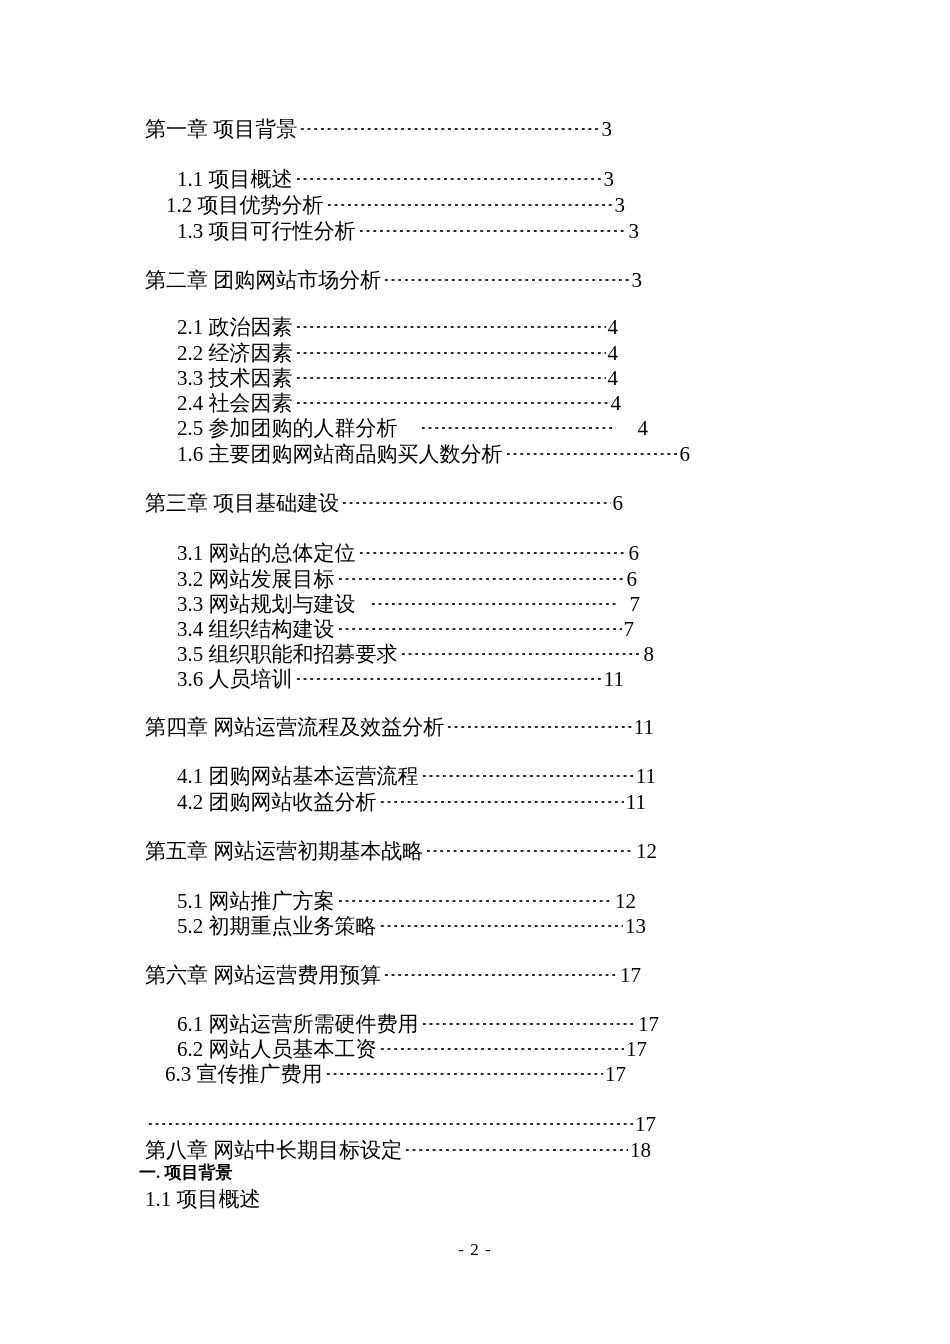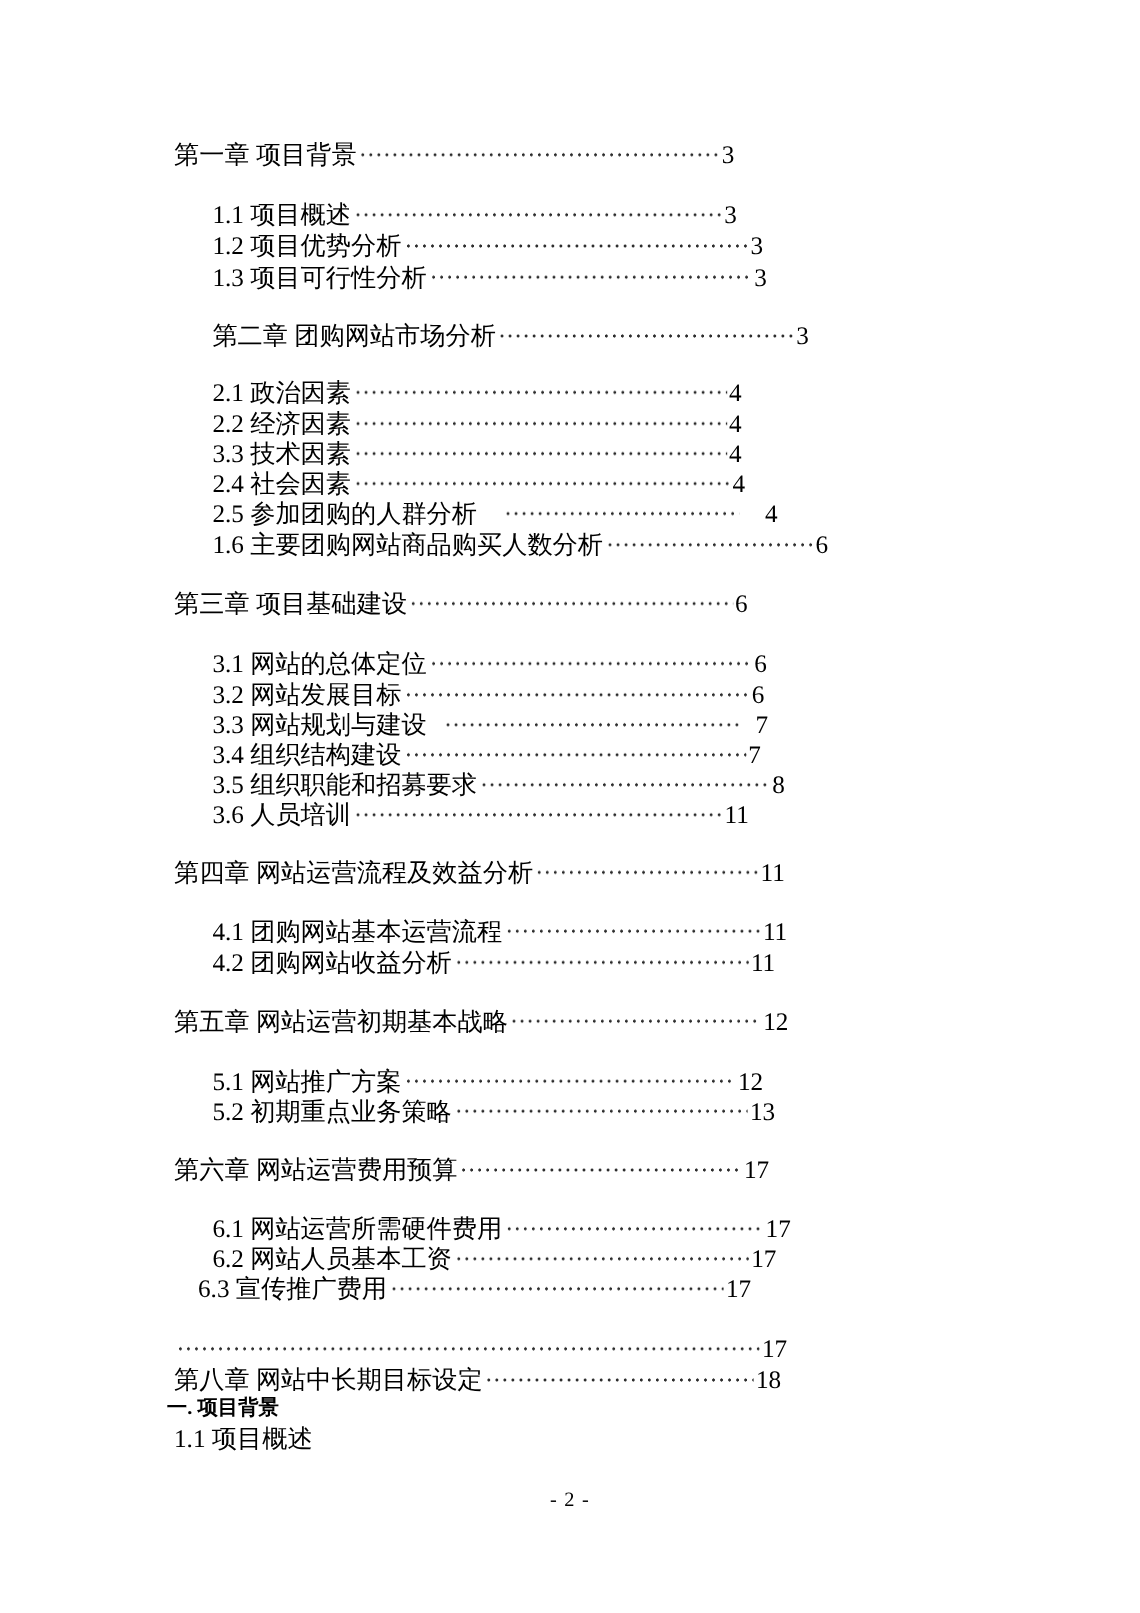--- a/index.html
+++ b/index.html
@@ -82,33 +82,33 @@
       <span class="toc-leader"></span>
       <span class="toc-page">3</span>
     </div>
 
     <div class="toc-row" style="left: 177px; top: 166px; width: 437px;">
       <span class="toc-label">1.1 项目概述</span>
       <span class="toc-leader"></span>
       <span class="toc-page">3</span>
     </div>
 
-    <div class="toc-row" style="left: 177px; top: 192px; width: 459px; align-items: flex-end;">
+    <div class="toc-row" style="left: 166px; top: 192px; width: 459px; align-items: flex-end;">
       <span class="toc-label">1.2 项目优势分析</span>
       <span class="toc-leader"></span>
       <span class="toc-page">3</span>
     </div>
 
     <div class="toc-row" style="left: 177px; top: 218px; width: 462px;">
       <span class="toc-label">1.3 项目可行性分析</span>
       <span class="toc-leader"></span>
       <span class="toc-page">3</span>
     </div>
 
-    <div class="toc-row" style="left: 145px; top: 267px; width: 497px; margin-left: 32px;">
+    <div class="toc-row" style="left: 145px; top: 267px; width: 497px;">
       <span class="toc-label">第二章 团购网站市场分析</span>
       <span class="toc-leader"></span>
       <span class="toc-page">3</span>
     </div>
 
     <div class="toc-row" style="left: 177px; top: 314px; width: 441px;">
       <span class="toc-label">2.1 政治因素</span>
       <span class="toc-leader"></span>
       <span class="toc-page">4</span>
     </div>

